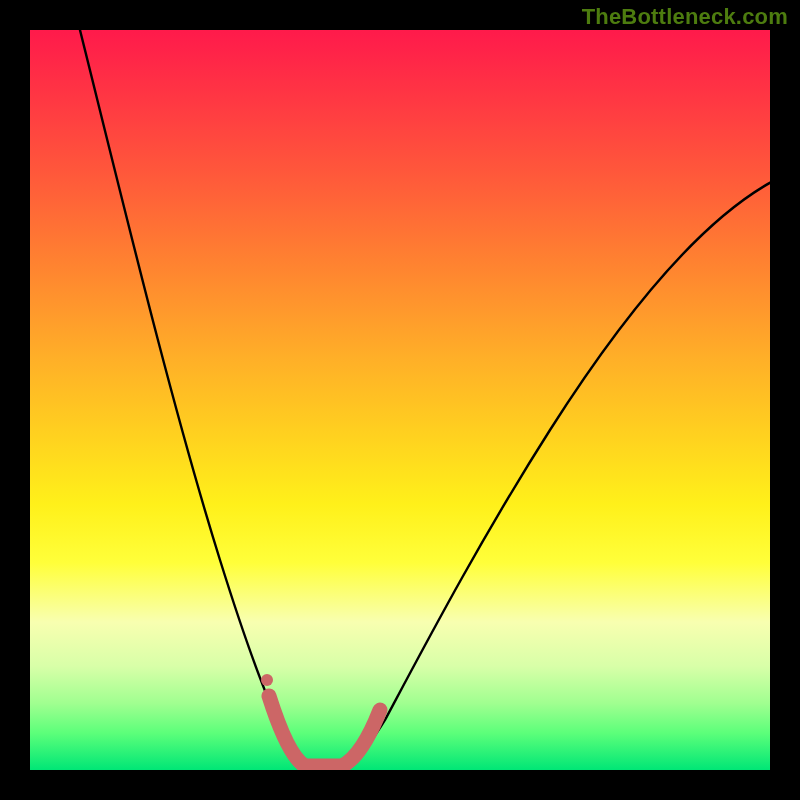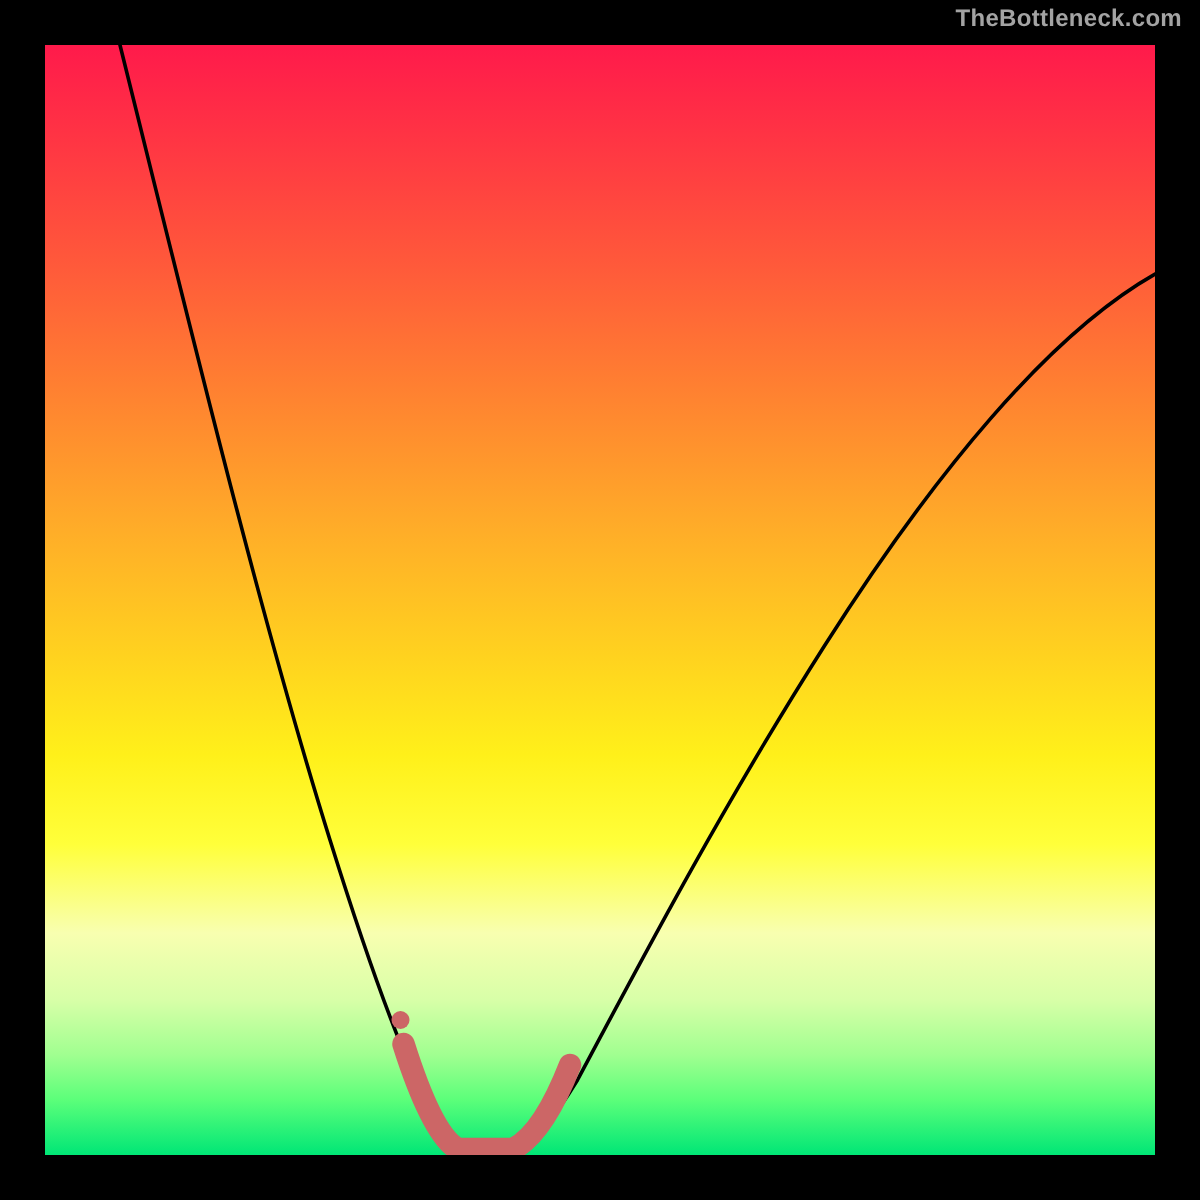--- a/index.html
+++ b/index.html
@@ -36,23 +36,23 @@
       #a0ff90 91%,
       #5cff7a 95%,
       #00e676 100%
     );
     overflow: hidden;
   }
   .watermark {
     position: absolute;
     top: 4px;
     right: 12px;
-    font-size: 16px;
+    font-size: 22px;
     font-weight: 600;
-    color: #a3a3a3;
+    color: #4d7c0f;
     letter-spacing: 0.2px;
     user-select: none;
     text-align: center;
   }
   svg.curves {
     position: absolute;
     left: 0;
     top: 0;
     width: 740px;
     height: 740px;

